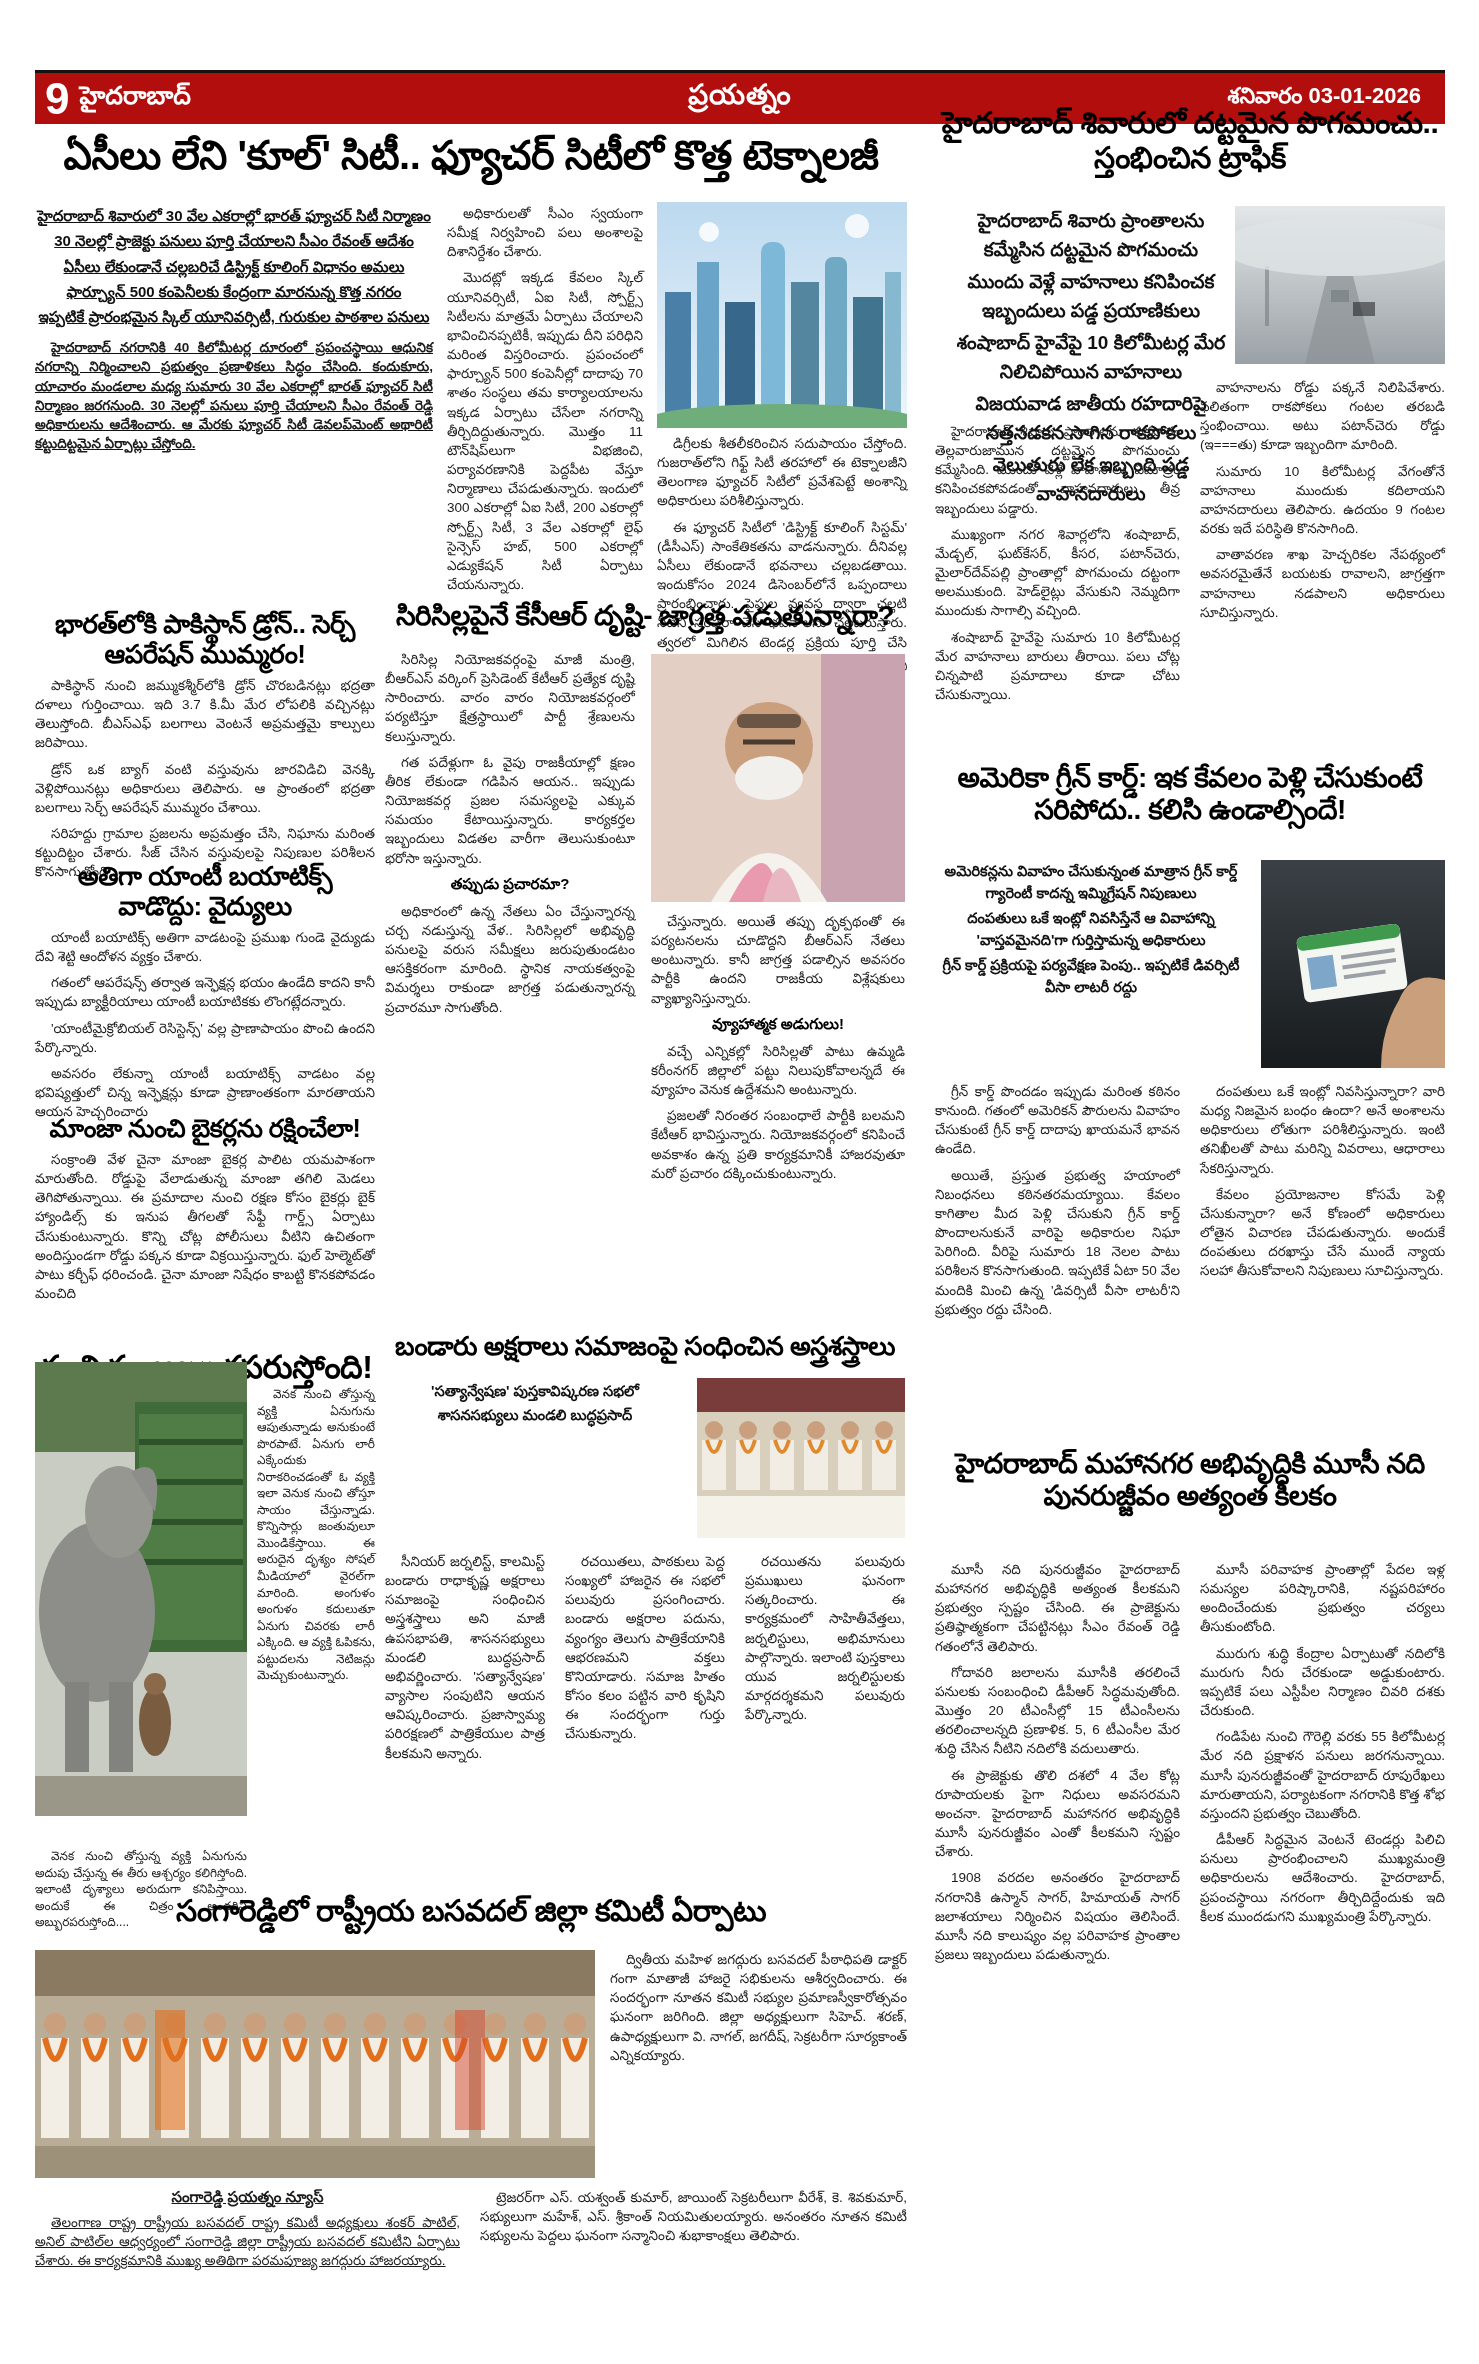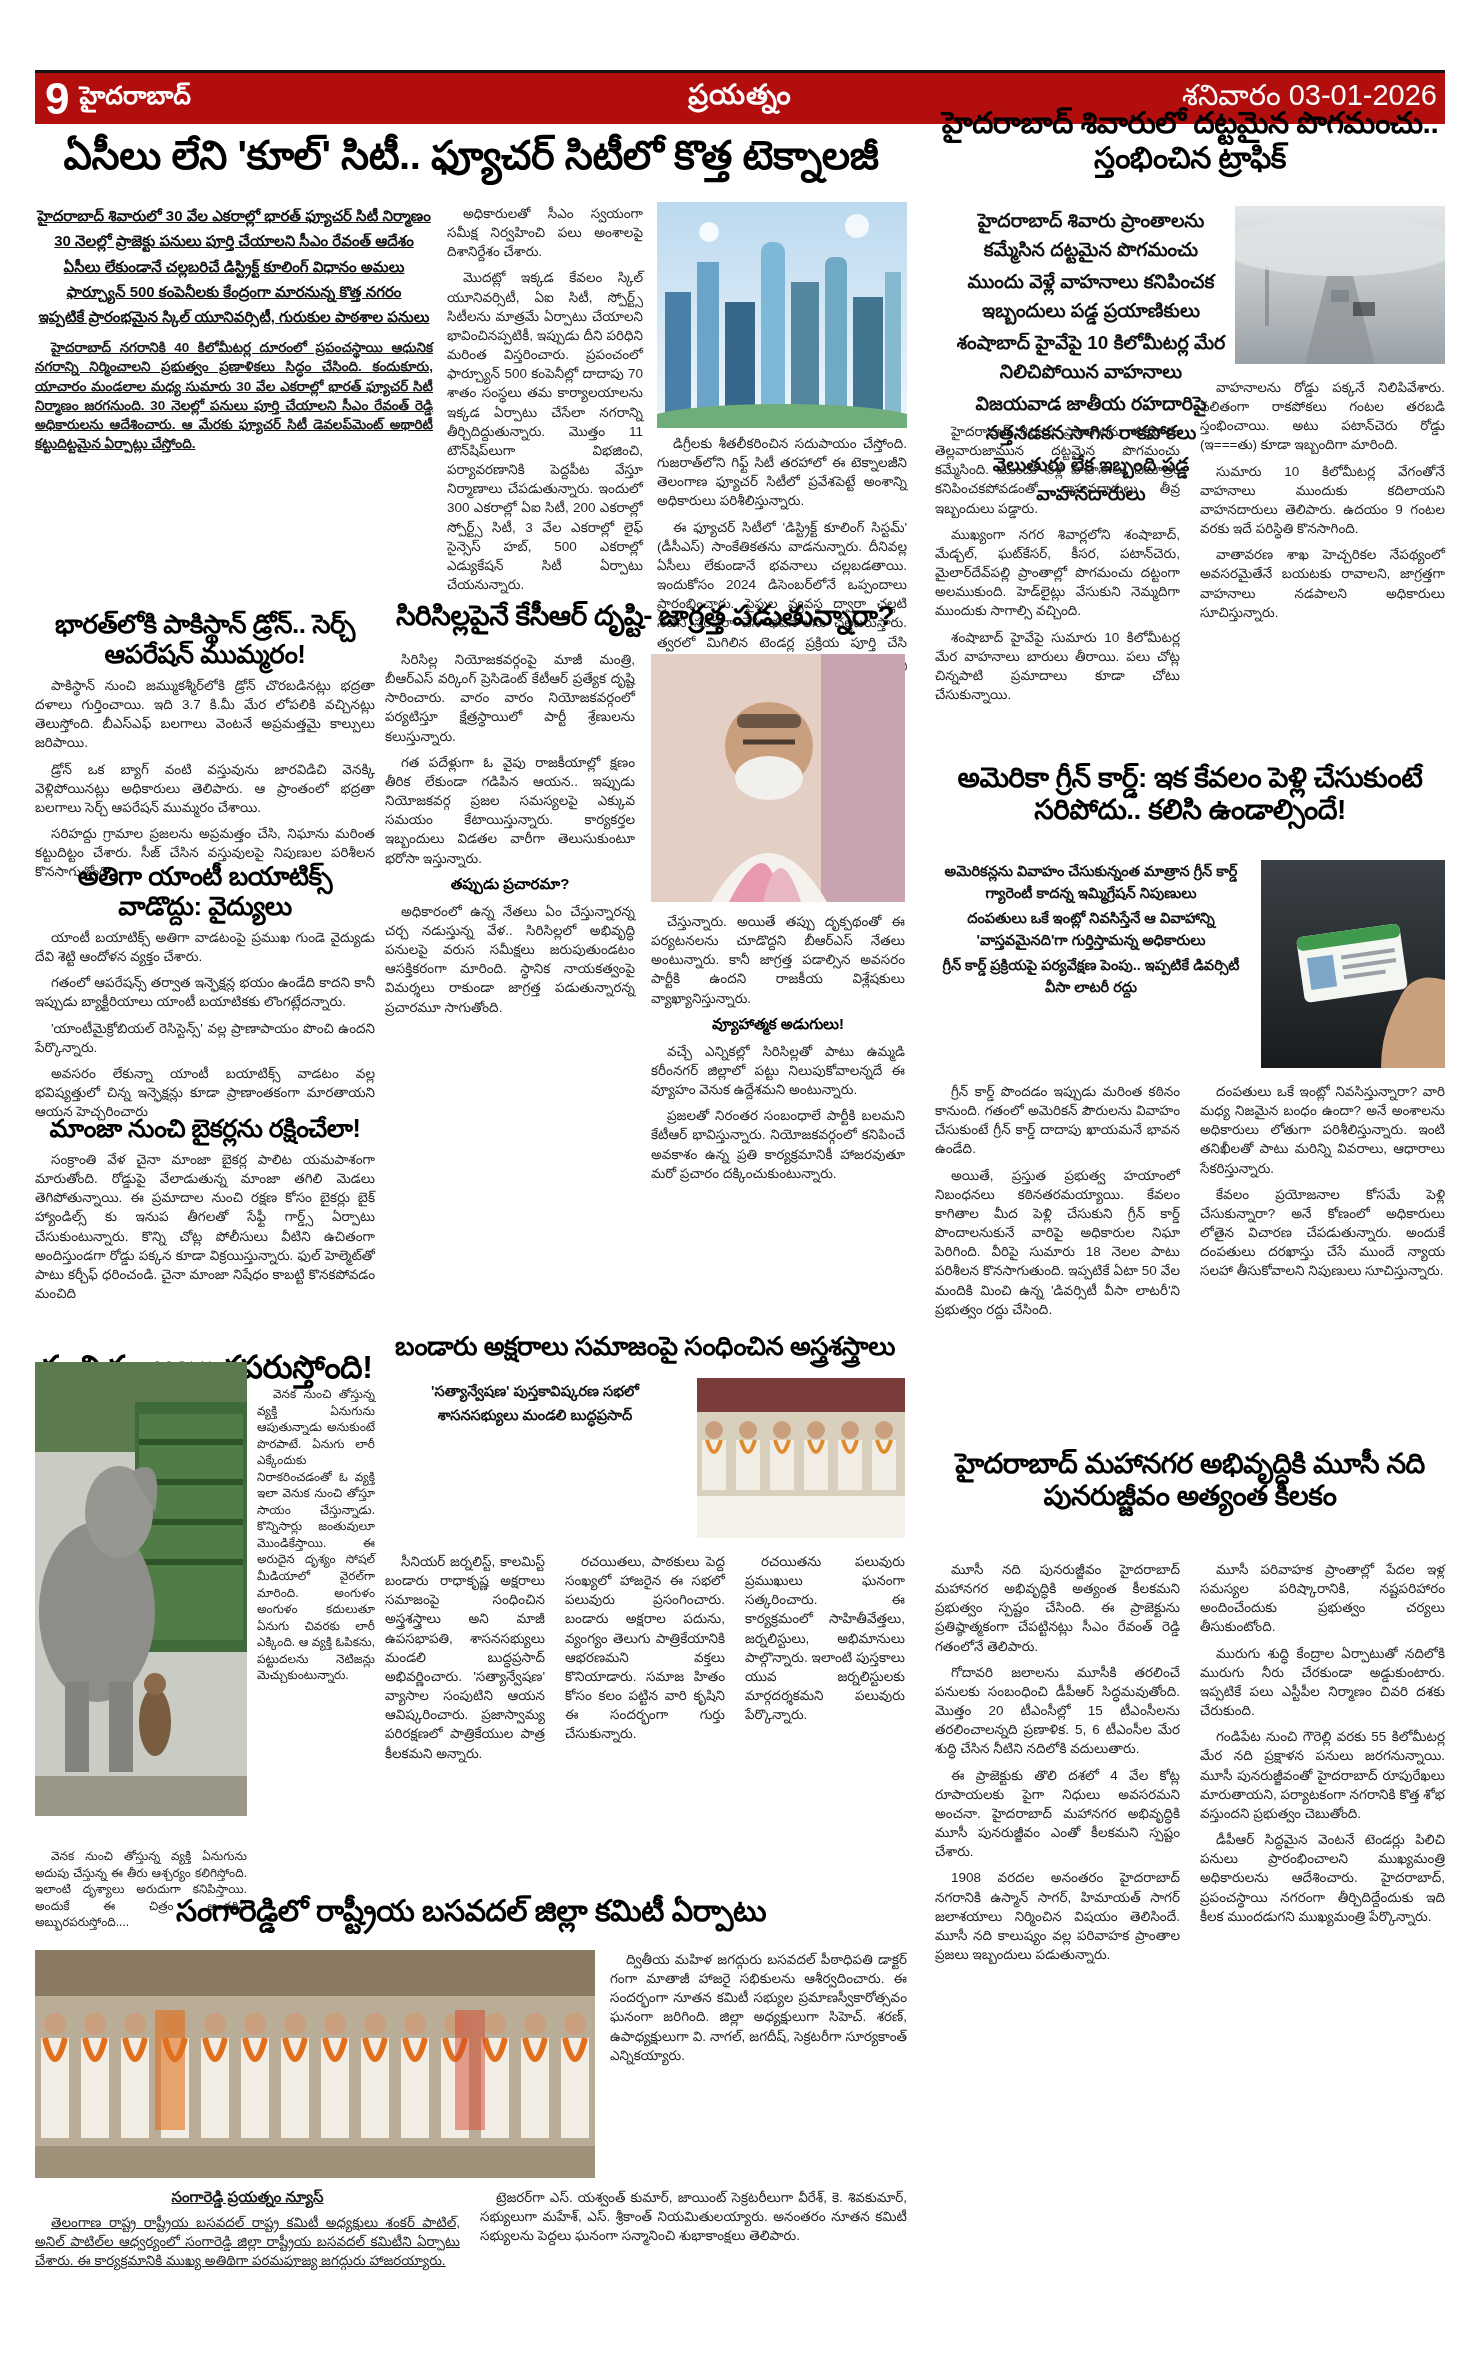--- a/index.html
+++ b/index.html
@@ -4,21 +4,21 @@
 <style>
   html,body{margin:0;padding:0;background:#e9e9e9;}
   .page{position:relative;width:1479px;height:2364px;background:#ffffff;margin:0 auto;
         font-family:"Liberation Sans",sans-serif;color:#1b1b1b;overflow:hidden;}
   
   .redbar{position:absolute;left:35px;top:70px;width:1410px;height:54px;background:#b30e0e;
           border-top:3px solid #15120f;display:flex;align-items:center;color:#fff;box-sizing:border-box;}
   .pagenum{font-size:44px;font-weight:800;line-height:1;margin:0 10px 0 10px;}
   .section-name{font-size:25px;font-weight:700;}
   .masthead{position:absolute;left:0;right:0;text-align:center;font-size:28px;font-weight:800;letter-spacing:1px;}
-  .edition-date{margin-left:auto;font-size:29px;font-weight:400;padding-right:8px;position:relative;z-index:2;}
+  .edition-date{margin-left:auto;font-size:22px;font-weight:700;padding-right:24px;position:relative;z-index:2;}
   
   .art{position:absolute;box-sizing:border-box;}
   .hl{font-weight:800;color:#000;text-align:center;line-height:1.15;letter-spacing:-0.5px;}
   .deck{font-weight:700;font-size:15px;line-height:1.55;text-align:center;color:#111;}
   .deck div{margin-bottom:2px;}
   .bodycol{position:absolute;}
   .bodycol p{margin:0 0 7px 0;font-size:13.5px;line-height:1.42;text-align:justify;text-indent:16px;color:#1b1b1b;}
   .subh{font-weight:800;font-size:15px;text-align:center;margin:4px 0 6px 0;color:#000;}
   .dateline{font-weight:800;font-size:15px;text-align:center;margin:0 0 4px 0;}
   .photo{position:absolute;overflow:hidden;background:#ccc;}

